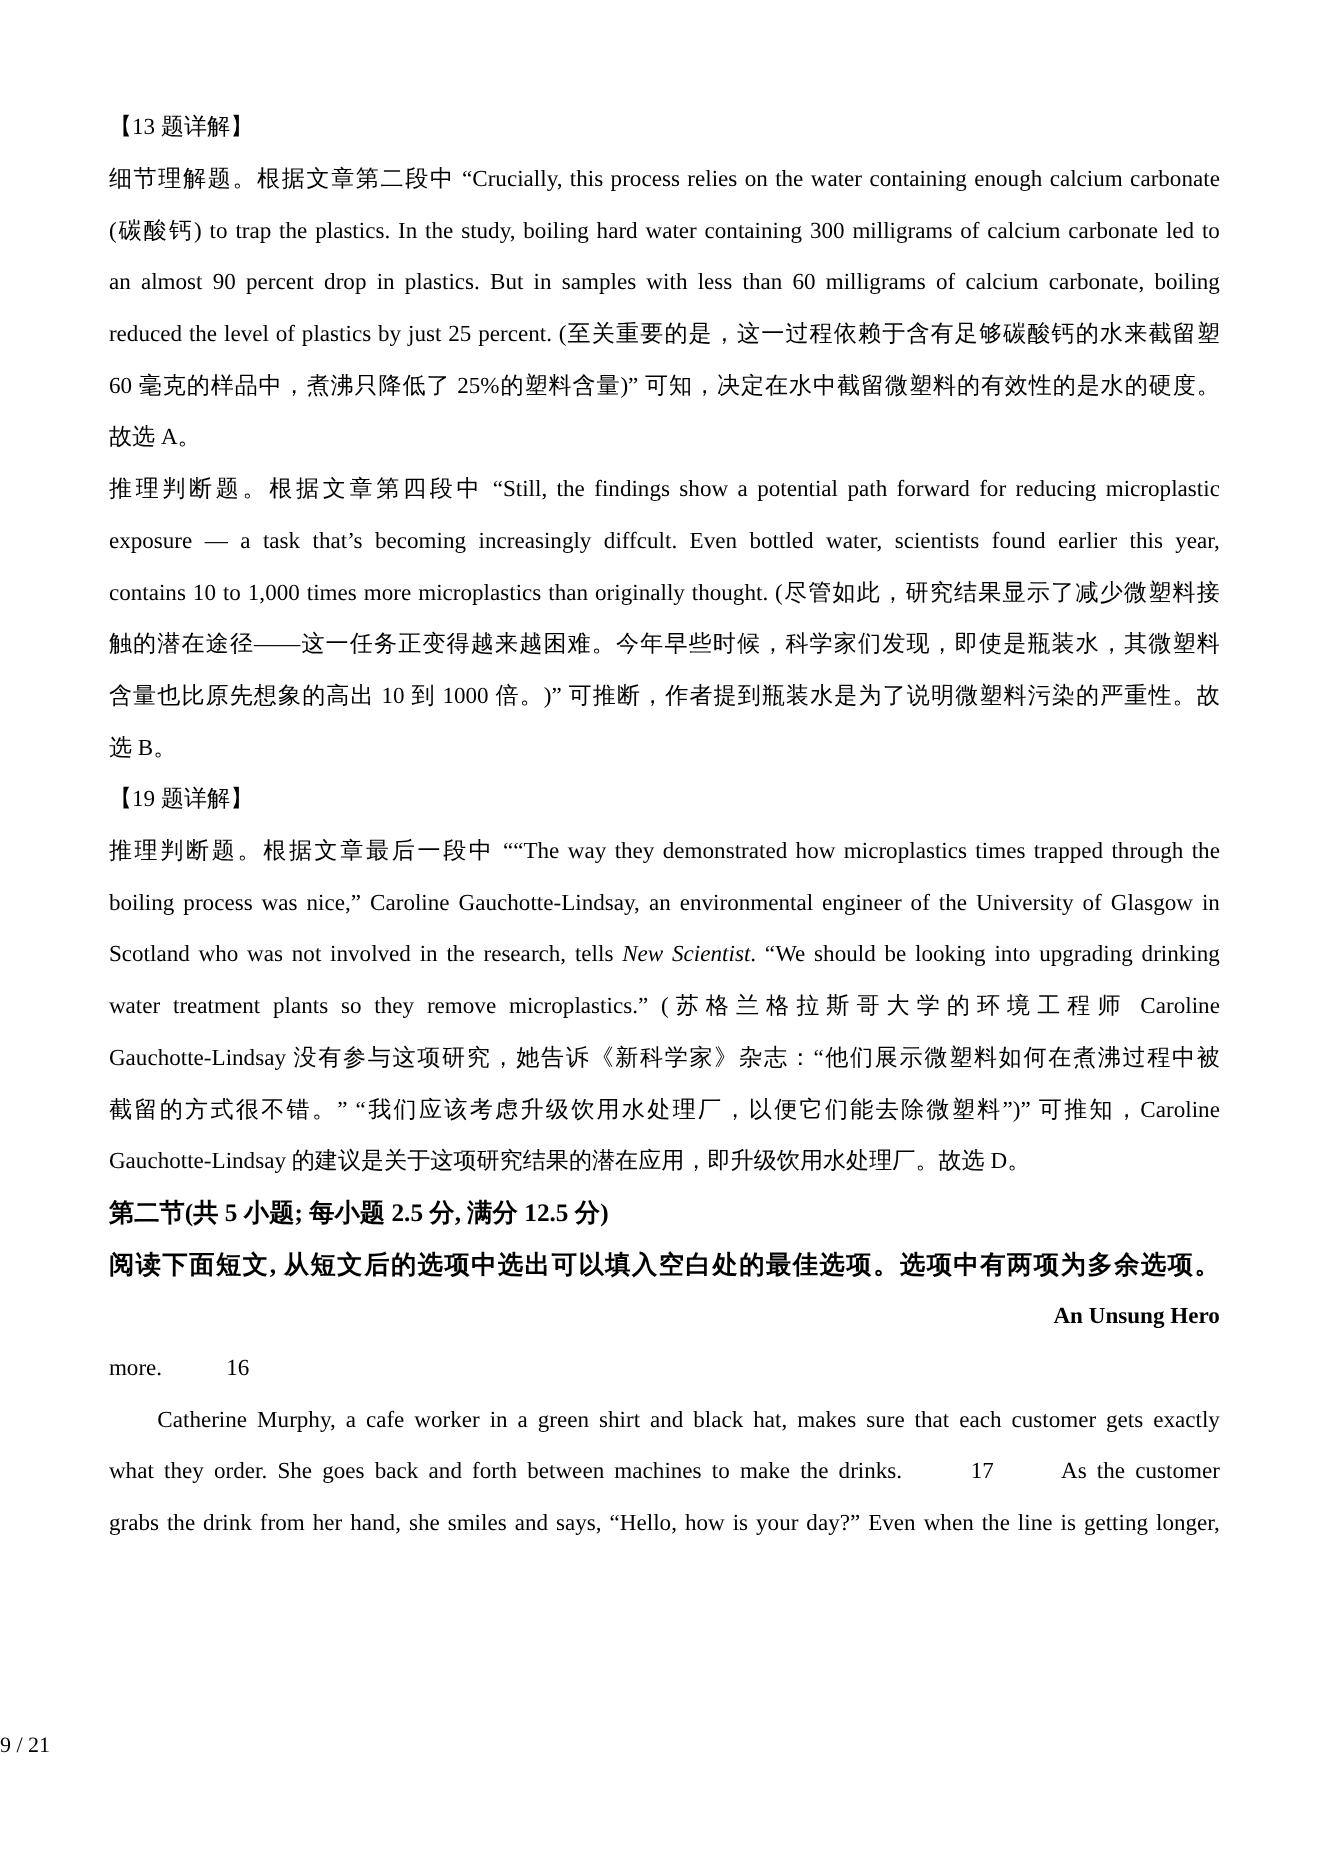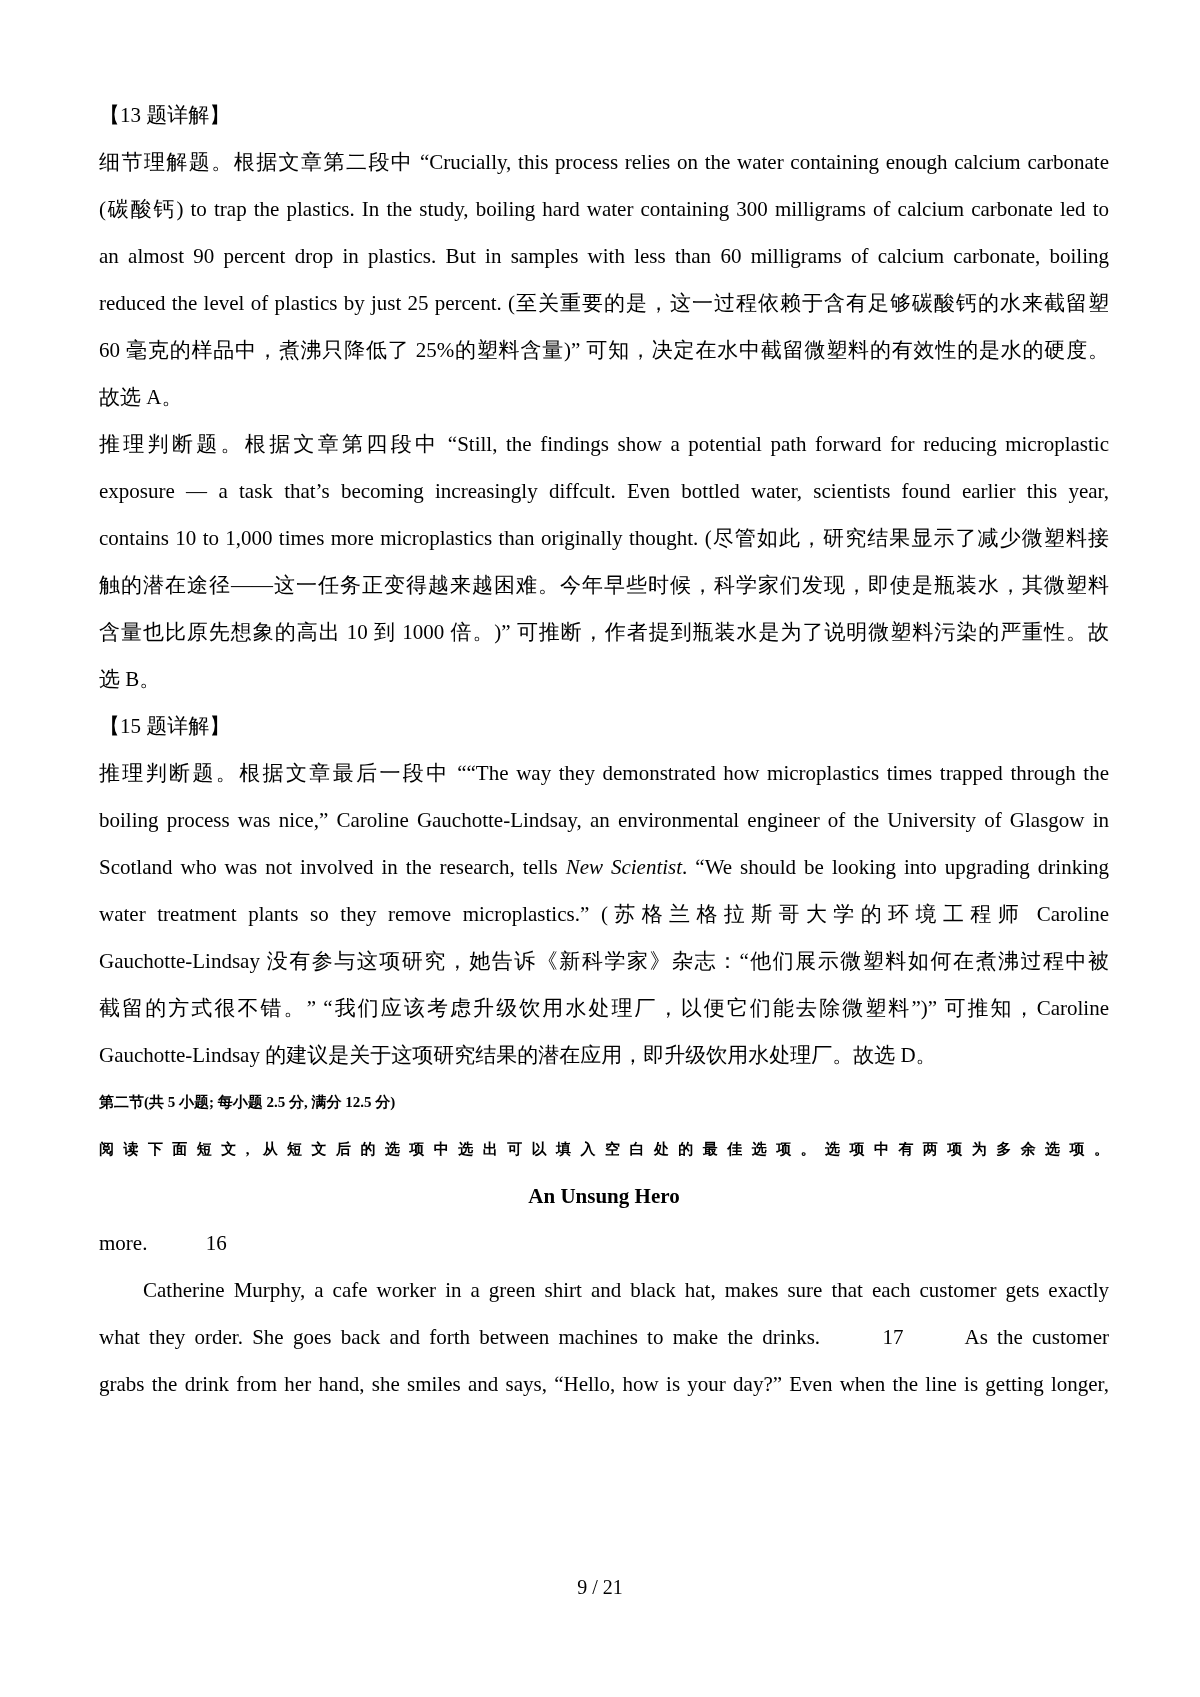--- a/index.html
+++ b/index.html
@@ -4,26 +4,26 @@
 <style>
   html,body{margin:0;padding:0;background:#ffffff;}
   body{width:1200px;height:1697px;color:#000;
        font-family:"Liberation Serif","DejaVu Serif",serif;}
   .page{position:relative;width:1200px;height:1697px;background:#fff;overflow:hidden;}
   .content{position:absolute;left:99px;top:92px;width:1010px;font-size:21px;}
   .ln{line-height:47px;height:47px;overflow:hidden;}
   .j{text-align:justify;text-align-last:justify;}
   .ind{text-indent:44px;}
   .b{font-weight:bold;}
-  .big{font-size:15px;}
-  .center{text-align:center;}
+  .big{font-size:23px;}
+  .center{text-align:right;}
   .it{font-style:italic;}
   .blank{display:inline-block;width:127px;border-bottom:2px solid #ec4899;
          text-align:center;text-align-last:center;text-indent:0;}
-  .footer{position:absolute;left:0;top:1575px;width:100%;text-align:center;
+  .footer{position:absolute;left:0;top:1575px;width:100%;
           font-size:20px;line-height:24px;}
 </style>
 </head>
 <body>
 
 <div class="page">
   <div class="content">
 
     <div class="ln">【13 题详解】</div>
     <div class="ln j">细节理解题。根据文章第二段中 “Crucially, this process relies on the water containing enough calcium carbonate</div>
@@ -33,21 +33,21 @@
     <div class="ln j">60 毫克的样品中，煮沸只降低了 25%的塑料含量)” 可知，决定在水中截留微塑料的有效性的是水的硬度。</div>
     <div class="ln">故选 A。</div>
 
     <div class="ln j">推理判断题。根据文章第四段中 “Still, the findings show a potential path forward for reducing microplastic</div>
     <div class="ln j">exposure — a task that’s becoming increasingly diffcult. Even bottled water, scientists found earlier this year,</div>
     <div class="ln j">contains 10 to 1,000 times more microplastics than originally thought. (尽管如此，研究结果显示了减少微塑料接</div>
     <div class="ln j">触的潜在途径——这一任务正变得越来越困难。今年早些时候，科学家们发现，即使是瓶装水，其微塑料</div>
     <div class="ln j">含量也比原先想象的高出 10 到 1000 倍。)” 可推断，作者提到瓶装水是为了说明微塑料污染的严重性。故</div>
     <div class="ln">选 B。</div>
 
-    <div class="ln">【15 题详解】</div>
+    <div class="ln">【19 题详解】</div>
     <div class="ln j">推理判断题。根据文章最后一段中 ““The way they demonstrated how microplastics times trapped through the</div>
     <div class="ln j">boiling process was nice,” Caroline Gauchotte-Lindsay, an environmental engineer of the University of Glasgow in</div>
     <div class="ln j">
       <span>Scotland who was not involved in the research, tells </span><span class="it">New Scientist</span><span>. “We should be looking into upgrading drinking</span>
     </div>
     <div class="ln j">water treatment plants so they remove microplastics.” (苏格兰格拉斯哥大学的环境工程师 Caroline</div>
     <div class="ln j">Gauchotte-Lindsay 没有参与这项研究，她告诉《新科学家》杂志：“他们展示微塑料如何在煮沸过程中被</div>
     <div class="ln j">截留的方式很不错。” “我们应该考虑升级饮用水处理厂，以便它们能去除微塑料”)” 可推知，Caroline</div>
     <div class="ln">Gauchotte-Lindsay 的建议是关于这项研究结果的潜在应用，即升级饮用水处理厂。故选 D。</div>
 

